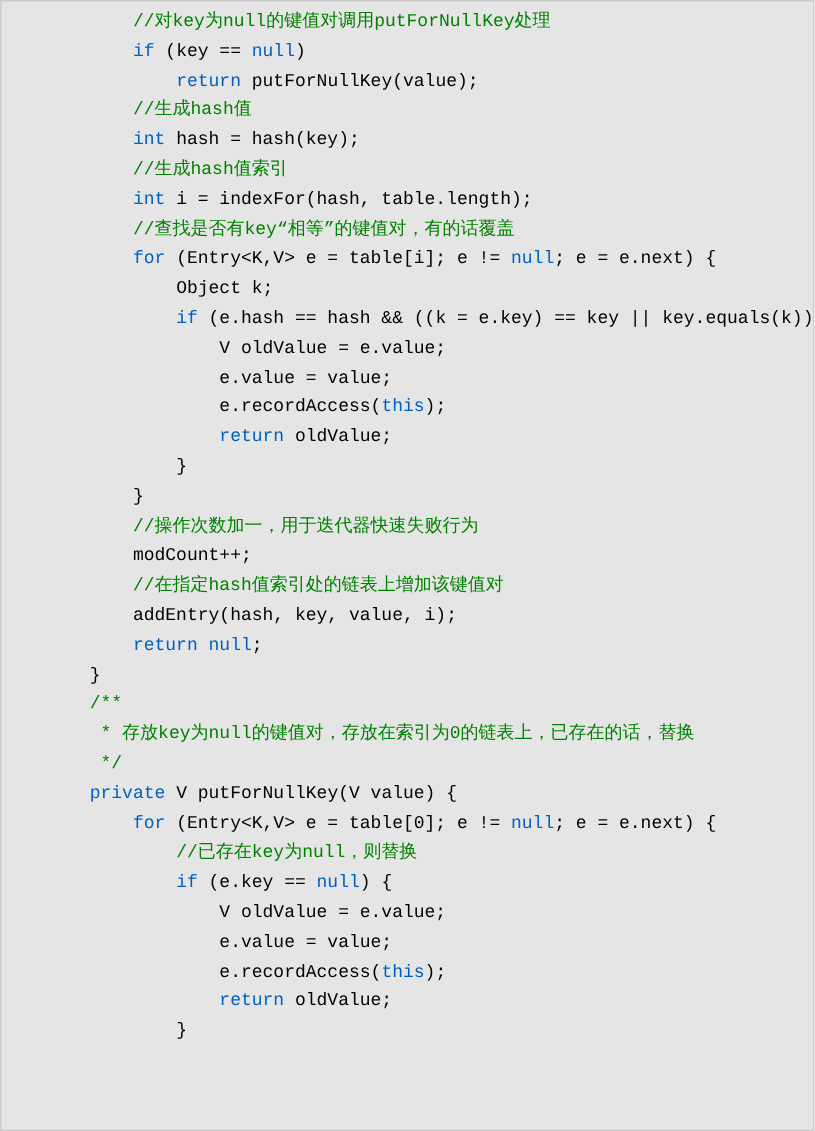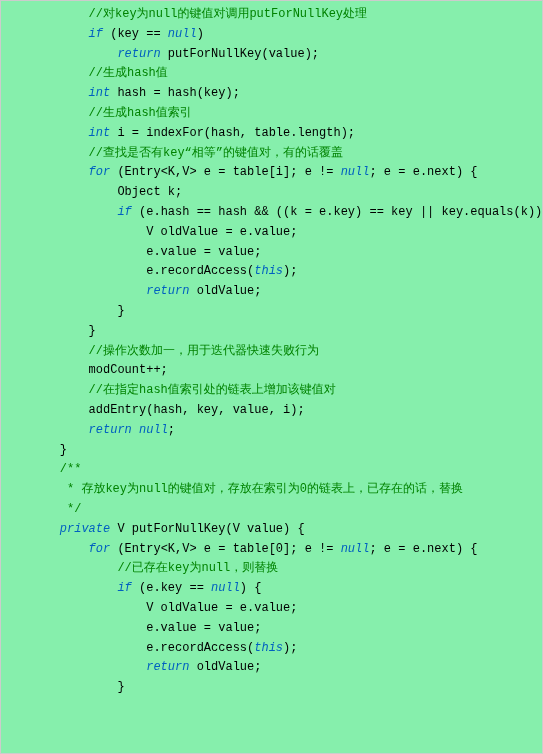--- a/index.html
+++ b/index.html
@@ -10,27 +10,27 @@
     font-size: 12px;
     line-height: 1.65;
     color: #000000;
   }
   .code-block {
     box-sizing: border-box;
     width: 543px;
     min-height: 754px;
     padding: 4px 0 4px 0;
     border: 1px solid #cccccc;
-    background: #86efac;
+    background: #e5e5e5;
     white-space: pre;
     overflow: hidden;
   }
   .line {
     padding-left: 30px;
     white-space: pre;
   }
   .cmt { color: #008200; }     
-  .kw  { color: #0060c0; font-style: italic; }     
+  .kw  { color: #0060c0; }     
 </style>
 </head>
 <body>
 
 <div class="code-block" id="code-root"><div class="line"><span>        </span><span class="cmt">//对key为null的键值对调用putForNullKey处理</span></div><div class="line"><span>        </span><span class="kw">if</span><span> (key == </span><span class="kw">null</span><span>)</span></div><div class="line"><span>            </span><span class="kw">return</span><span> putForNullKey(value);</span></div><div class="line"><span></span></div><div class="line"><span>        </span><span class="cmt">//生成hash值</span></div><div class="line"><span>        </span><span class="kw">int</span><span> hash = hash(key);</span></div><div class="line"><span></span></div><div class="line"><span>        </span><span class="cmt">//生成hash值索引</span></div><div class="line"><span>        </span><span class="kw">int</span><span> i = indexFor(hash, table.length);</span></div><div class="line"><span></span></div><div class="line"><span>        </span><span class="cmt">//查找是否有key“相等”的键值对，有的话覆盖</span></div><div class="line"><span>        </span><span class="kw">for</span><span> (Entry&lt;K,V&gt; e = table[i]; e != </span><span class="kw">null</span><span>; e = e.next) {</span></div><div class="line"><span>            </span><span>Object k;</span></div><div class="line"><span>            </span><span class="kw">if</span><span> (e.hash == hash &amp;&amp; ((k = e.key) == key || key.equals(k))) {</span></div><div class="line"><span>                </span><span>V oldValue = e.value;</span></div><div class="line"><span>                </span><span>e.value = value;</span></div><div class="line"><span>                </span><span>e.recordAccess(</span><span class="kw">this</span><span>);</span></div><div class="line"><span>                </span><span class="kw">return</span><span> oldValue;</span></div><div class="line"><span>            </span><span>}</span></div><div class="line"><span>        </span><span>}</span></div><div class="line"><span></span></div><div class="line"><span>        </span><span class="cmt">//操作次数加一，用于迭代器快速失败行为</span></div><div class="line"><span>        </span><span>modCount++;</span></div><div class="line"><span></span></div><div class="line"><span>        </span><span class="cmt">//在指定hash值索引处的链表上增加该键值对</span></div><div class="line"><span>        </span><span>addEntry(hash, key, value, i);</span></div><div class="line"><span>        </span><span class="kw">return</span><span> </span><span class="kw">null</span><span>;</span></div><div class="line"><span>    </span><span>}</span></div><div class="line"><span></span></div><div class="line"><span>    </span><span class="cmt">/**</span></div><div class="line"><span>    </span><span class="cmt"> * 存放key为null的键值对，存放在索引为0的链表上，已存在的话，替换</span></div><div class="line"><span>    </span><span class="cmt"> */</span></div><div class="line"><span>    </span><span class="kw">private</span><span> V putForNullKey(V value) {</span></div><div class="line"><span>        </span><span class="kw">for</span><span> (Entry&lt;K,V&gt; e = table[0]; e != </span><span class="kw">null</span><span>; e = e.next) {</span></div><div class="line"><span>            </span><span class="cmt">//已存在key为null，则替换</span></div><div class="line"><span>            </span><span class="kw">if</span><span> (e.key == </span><span class="kw">null</span><span>) {</span></div><div class="line"><span>                </span><span>V oldValue = e.value;</span></div><div class="line"><span>                </span><span>e.value = value;</span></div><div class="line"><span>                </span><span>e.recordAccess(</span><span class="kw">this</span><span>);</span></div><div class="line"><span>                </span><span class="kw">return</span><span> oldValue;</span></div><div class="line"><span>            </span><span>}</span></div></div>
 
 </body></html>

